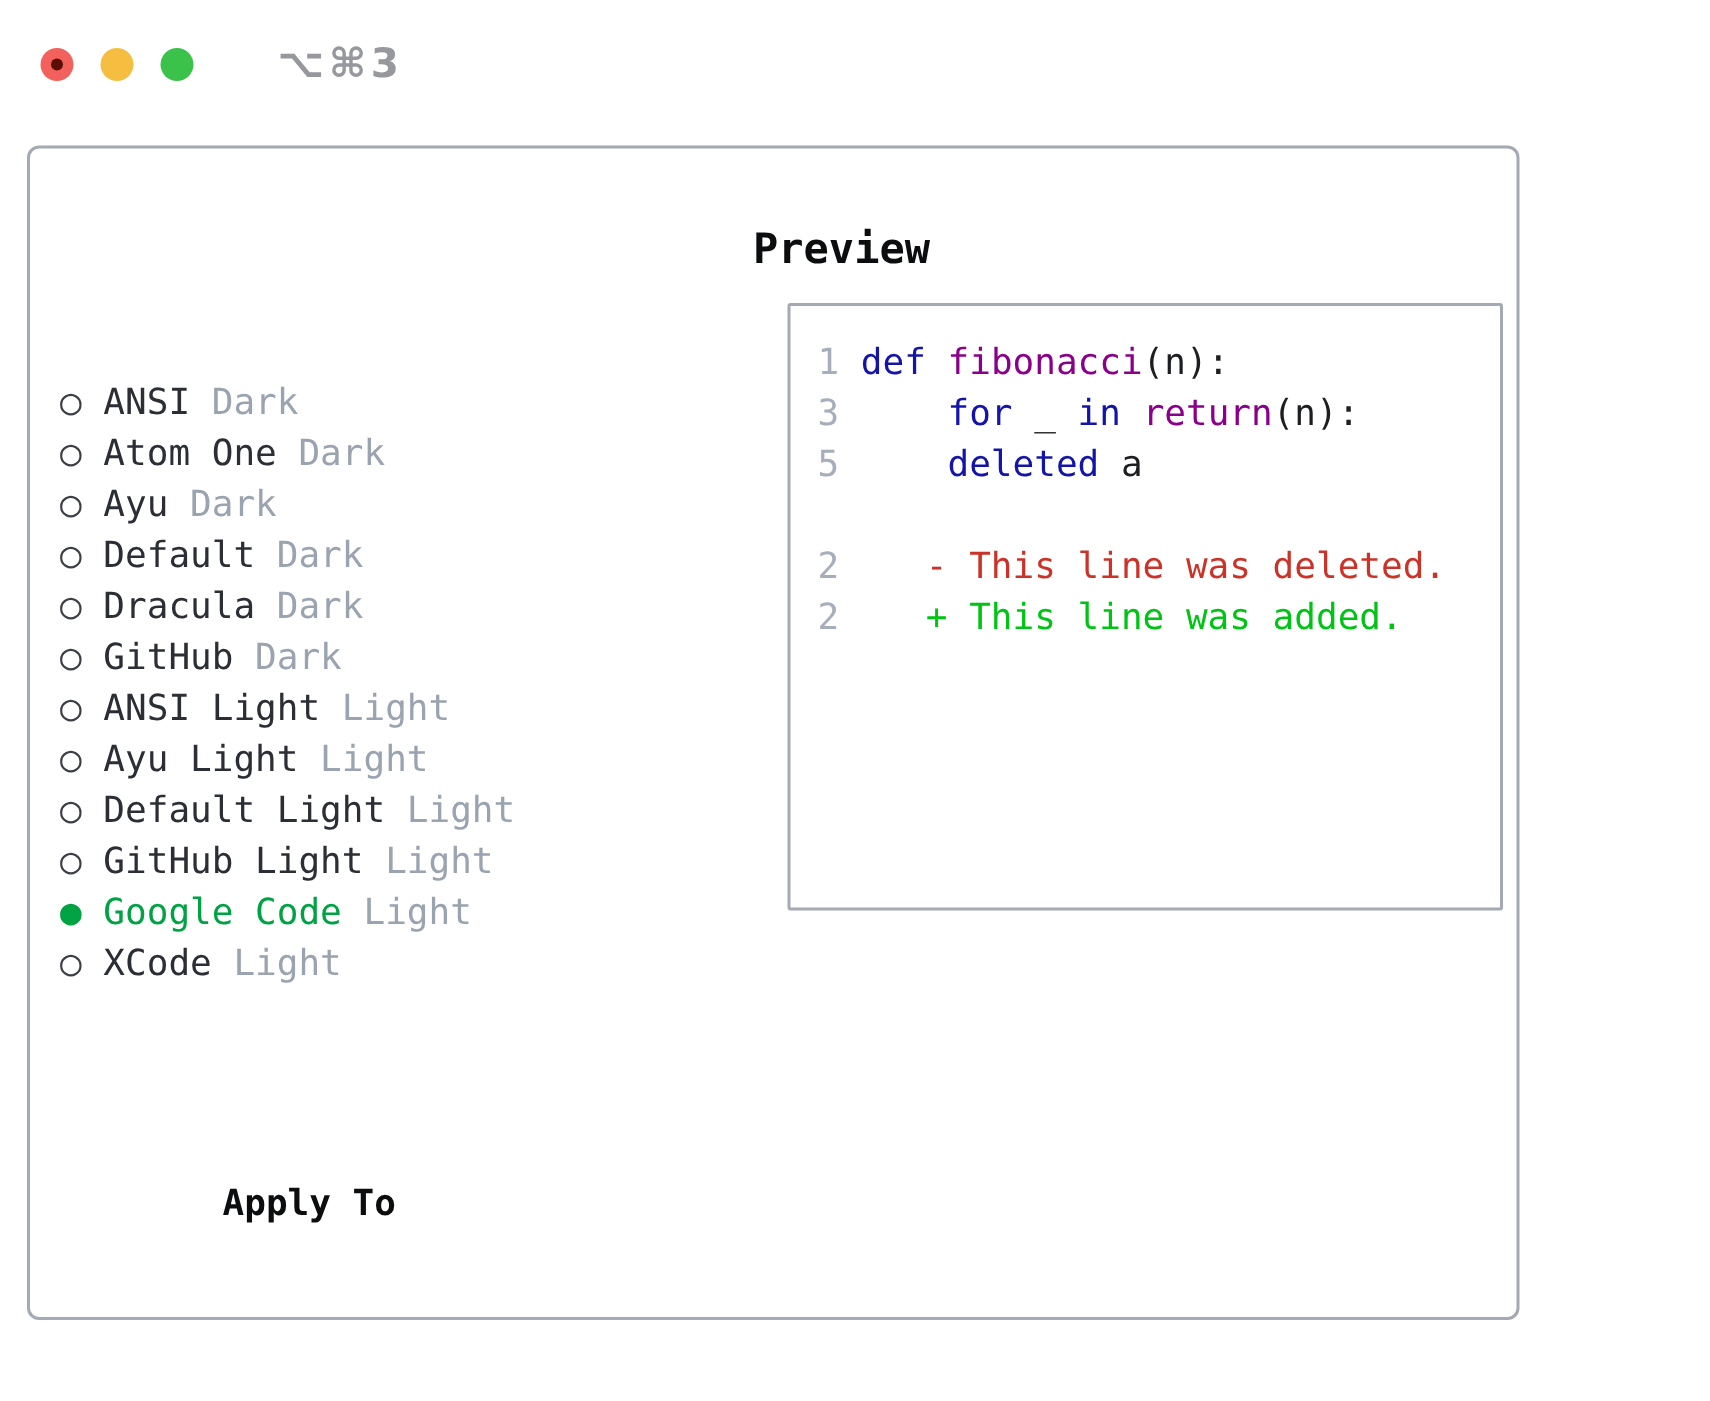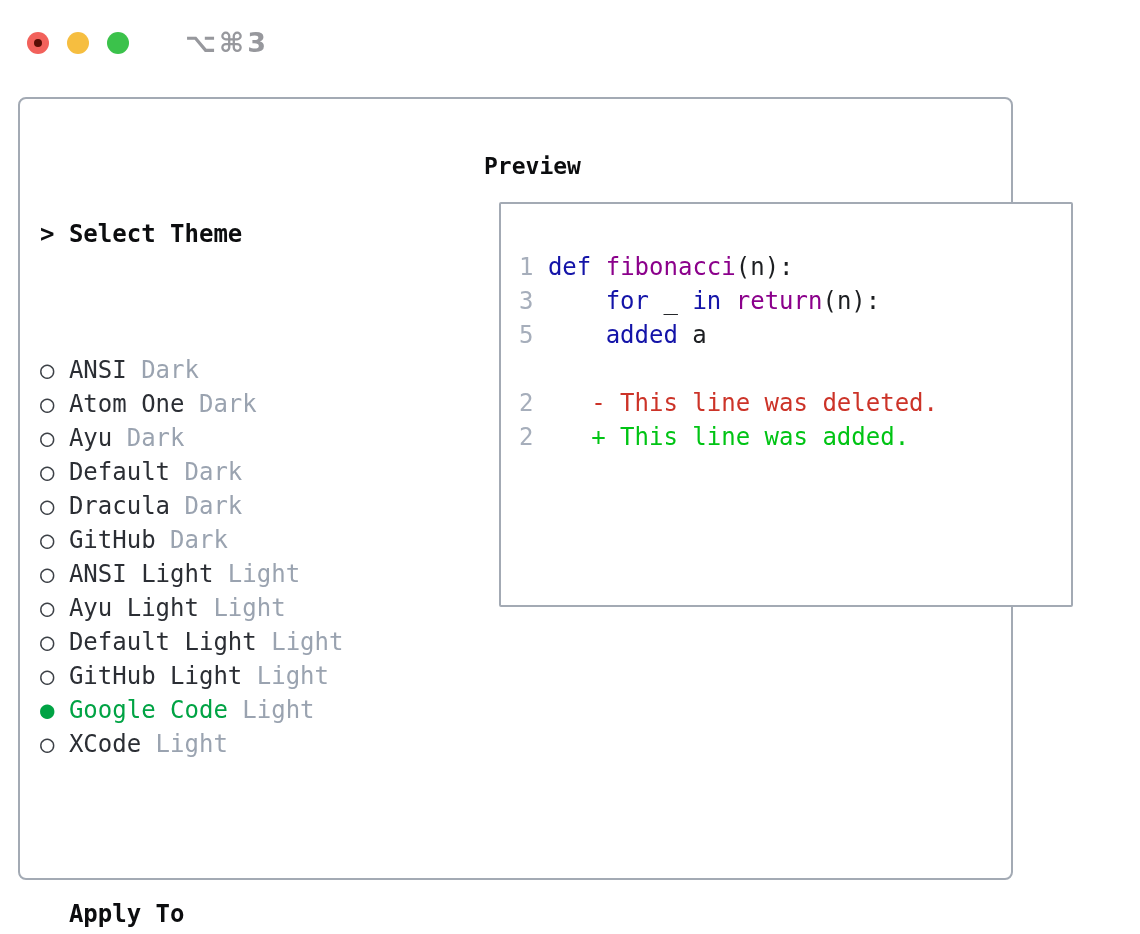--- a/index.html
+++ b/index.html
@@ -50,35 +50,35 @@
     white-space:pre;
     color:var(--text);
   }
   .heading { font-weight:bold; color:var(--heading); }
   .prefix  { font-weight:bold; color:var(--heading); }
   .bullet  { color:#3c4046; }
   .bullet.sel { color:var(--accent-green); }
   .name    { color:var(--text);margin-top:40px; }
   .name.sel{ color:var(--accent-green); }
   .variant { color:var(--muted); }
-  .apply-header { margin-top:34px; padding-left:2ch; }
+  .apply-header { margin-top:24px; padding-left:2ch;text-align:center; }
 
   
   .preview-title {
-    position:absolute; left:464px; top:50px;
-    font-size:23px; line-height:34px;
+    position:absolute; left:482px; top:50px;
+    font-size:28px; line-height:34px;
     font-weight:bold; color:var(--heading);
   }
   .preview-box {
-    position:absolute; left:479px; top:103px;
-    width:574px; height:405px;
+    position:absolute; left:505px; top:103px;
+    width:477px; height:405px;
     border:2px solid var(--border);
     border-radius:2px;
     background:#ffffff;
-    padding:46px 0 0 18px;
+    padding:20px 0 0 18px;
     overflow:hidden;
   }
   .code-line, .diff-line { font-size:24px; line-height:34px; white-space:pre; }
   .lnum {
     display:inline-block; width:1ch; margin-right:1ch;
     text-align:right; color:var(--line-number);
   }
   .spacer-line { height:34px; }
   .tok-pln { color:#1c1e21; }
   .tok-kwd { color:var(--keyword); }
@@ -98,37 +98,36 @@
         <span class="dot"></span>
       </span>
     <span class="light yellow"></span>
     <span class="light green"></span>
     <span class="win-title">⌥⌘3</span>
   </div>
 
   <div class="panel">
 
     <div class="left-col">
-      <div class="heading"><span class="prefix">&gt;</span> <span>Select Theme</span></div>
 
       <div><div class="row"><span class="bullet">○</span> <span class="name">ANSI</span> <span class="variant">Dark</span></div><div class="row"><span class="bullet">○</span> <span class="name">Atom One</span> <span class="variant">Dark</span></div><div class="row"><span class="bullet">○</span> <span class="name">Ayu</span> <span class="variant">Dark</span></div><div class="row"><span class="bullet">○</span> <span class="name">Default</span> <span class="variant">Dark</span></div><div class="row"><span class="bullet">○</span> <span class="name">Dracula</span> <span class="variant">Dark</span></div><div class="row"><span class="bullet">○</span> <span class="name">GitHub</span> <span class="variant">Dark</span></div><div class="row"><span class="bullet">○</span> <span class="name">ANSI Light</span> <span class="variant">Light</span></div><div class="row"><span class="bullet">○</span> <span class="name">Ayu Light</span> <span class="variant">Light</span></div><div class="row"><span class="bullet">○</span> <span class="name">Default Light</span> <span class="variant">Light</span></div><div class="row"><span class="bullet">○</span> <span class="name">GitHub Light</span> <span class="variant">Light</span></div><div class="row"><span class="bullet sel">●</span> <span class="name sel">Google Code</span> <span class="variant">Light</span></div><div class="row"><span class="bullet">○</span> <span class="name">XCode</span> <span class="variant">Light</span></div></div>
 
       <div class="heading apply-header">Apply To</div>
       
 
       
     </div>
 
     <div class="preview-title">Preview</div>
 
     <div class="preview-box">
       <div>
           <div class="code-line"><span class="lnum">1</span><span class="tok-kwd">def</span><span class="tok-pln"> </span><span class="tok-fun">fibonacci</span><span class="tok-pln">(n):</span></div>
           <div class="code-line"><span class="lnum">3</span><span class="tok-pln">    </span><span class="tok-kwd">for</span><span class="tok-pln"> _ </span><span class="tok-kwd">in</span><span class="tok-pln"> </span><span class="tok-fun">return</span><span class="tok-pln">(n):</span></div>
-          <div class="code-line"><span class="lnum">5</span><span class="tok-pln">    </span><span class="tok-kwd">added</span><span class="tok-pln"> a</span></div>
+          <div class="code-line"><span class="lnum">5</span><span class="tok-pln">    </span><span class="tok-kwd">deleted</span><span class="tok-pln"> a</span></div>
         </div>
       <div class="spacer-line"></div>
       <div>
           <div class="diff-line"><span class="lnum">2</span><span class="diff-deleted">   - This line was deleted.</span></div>
           <div class="diff-line"><span class="lnum">2</span><span class="diff-added">   + This line was added.</span></div>
         </div>
     </div>
 
   </div>
 </div>

